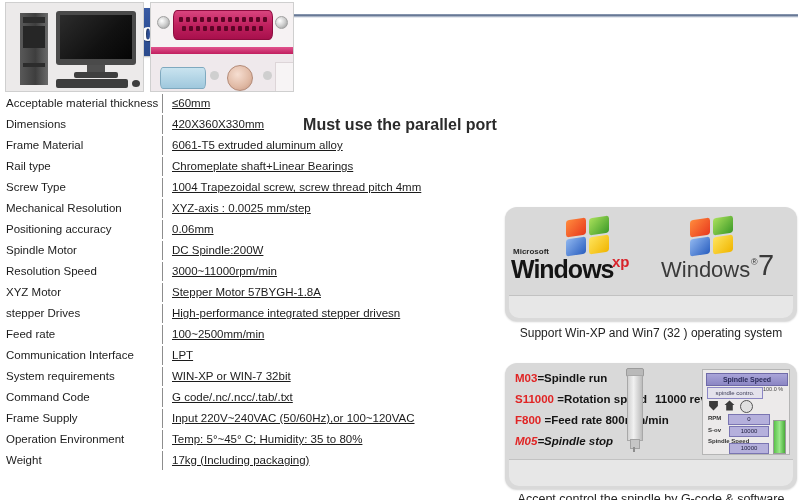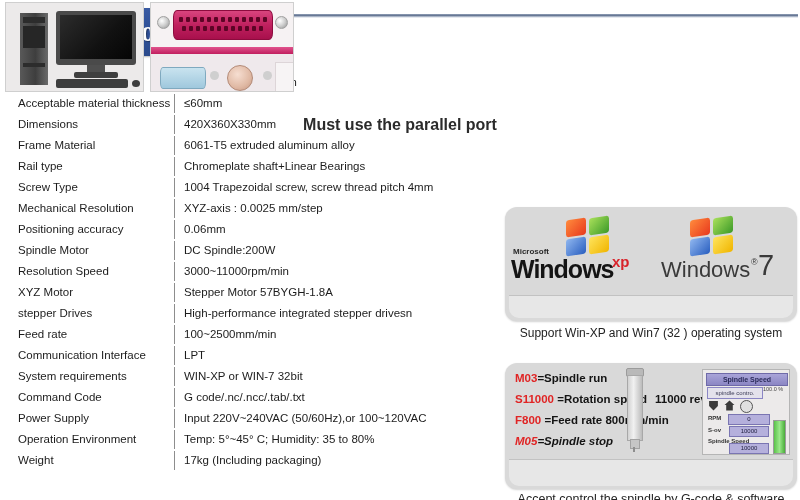--- a/index.html
+++ b/index.html
@@ -52,21 +52,21 @@
     font-family: "Liberation Serif", serif;
     font-weight: bold;
     font-size: 29px;
     letter-spacing: 0px;
     text-shadow: 1px 1px 1px rgba(0,0,0,0.35);
   }
 
   
   #spec-table {
     position: absolute;
-    left: 18px; top: 72px;
+    left: 6px; top: 72px;
     width: 470px;
   }
   .spec-row {
     position: relative;
     height: 21px;
     line-height: 21px;
     white-space: nowrap;
   }
   .spec-label {
     position: absolute;
@@ -80,20 +80,21 @@
     position: absolute;
     left: 156px; top: 1px;
     width: 1px; height: 19px;
     background: #8d8d8d;
   }
   .spec-value {
     position: absolute;
     left: 166px; top: 0;
     font-size: 11.5px;
     color: #1c1c1c;
+    text-decoration: underline;
   }
 
   
   .panel {
     position: absolute;
     background: #d9d9d9;
     border-radius: 12px;
   }
   .panel-caption {
     position: absolute;
@@ -653,21 +654,21 @@
       <div class="spec-label">System requirements</div>
       <div class="spec-divider"></div>
       <div class="spec-value">WIN-XP or WIN-7 32bit</div>
     </div>
     <div class="spec-row">
       <div class="spec-label">Command Code</div>
       <div class="spec-divider"></div>
       <div class="spec-value">G code/.nc/.ncc/.tab/.txt</div>
     </div>
     <div class="spec-row">
-      <div class="spec-label">Power Supply</div>
+      <div class="spec-label">Frame Supply</div>
       <div class="spec-divider"></div>
       <div class="spec-value">Input 220V~240VAC (50/60Hz),or 100~120VAC</div>
     </div>
     <div class="spec-row">
       <div class="spec-label">Operation Environment</div>
       <div class="spec-divider"></div>
       <div class="spec-value">Temp: 5°~45° C;   Humidity: 35 to 80%</div>
     </div>
     <div class="spec-row">
       <div class="spec-label">Weight</div>

